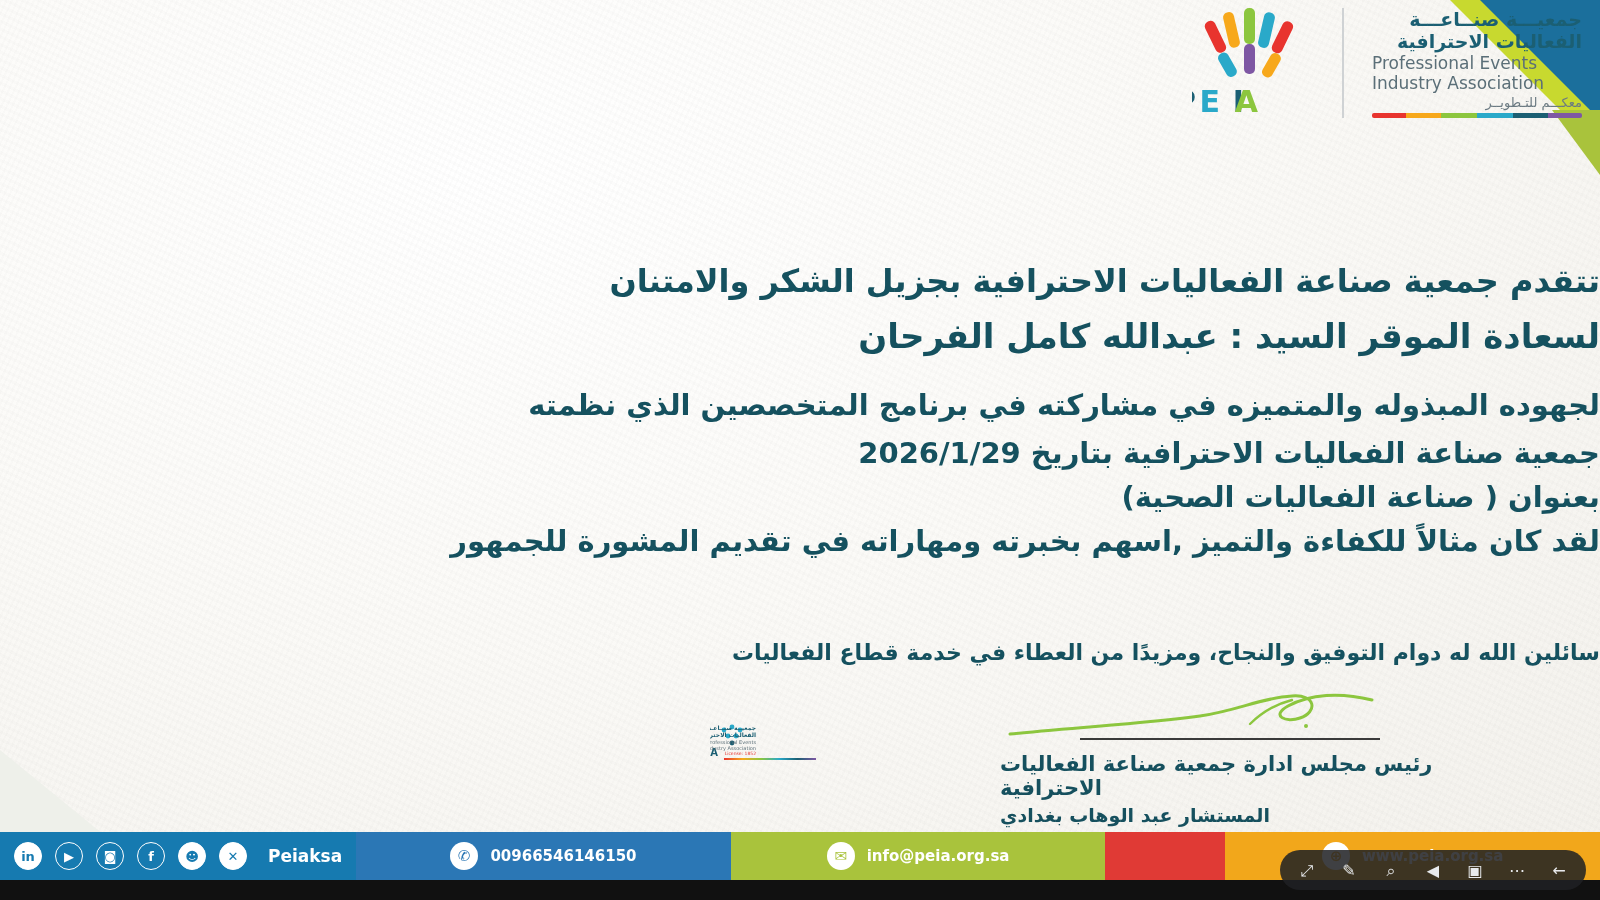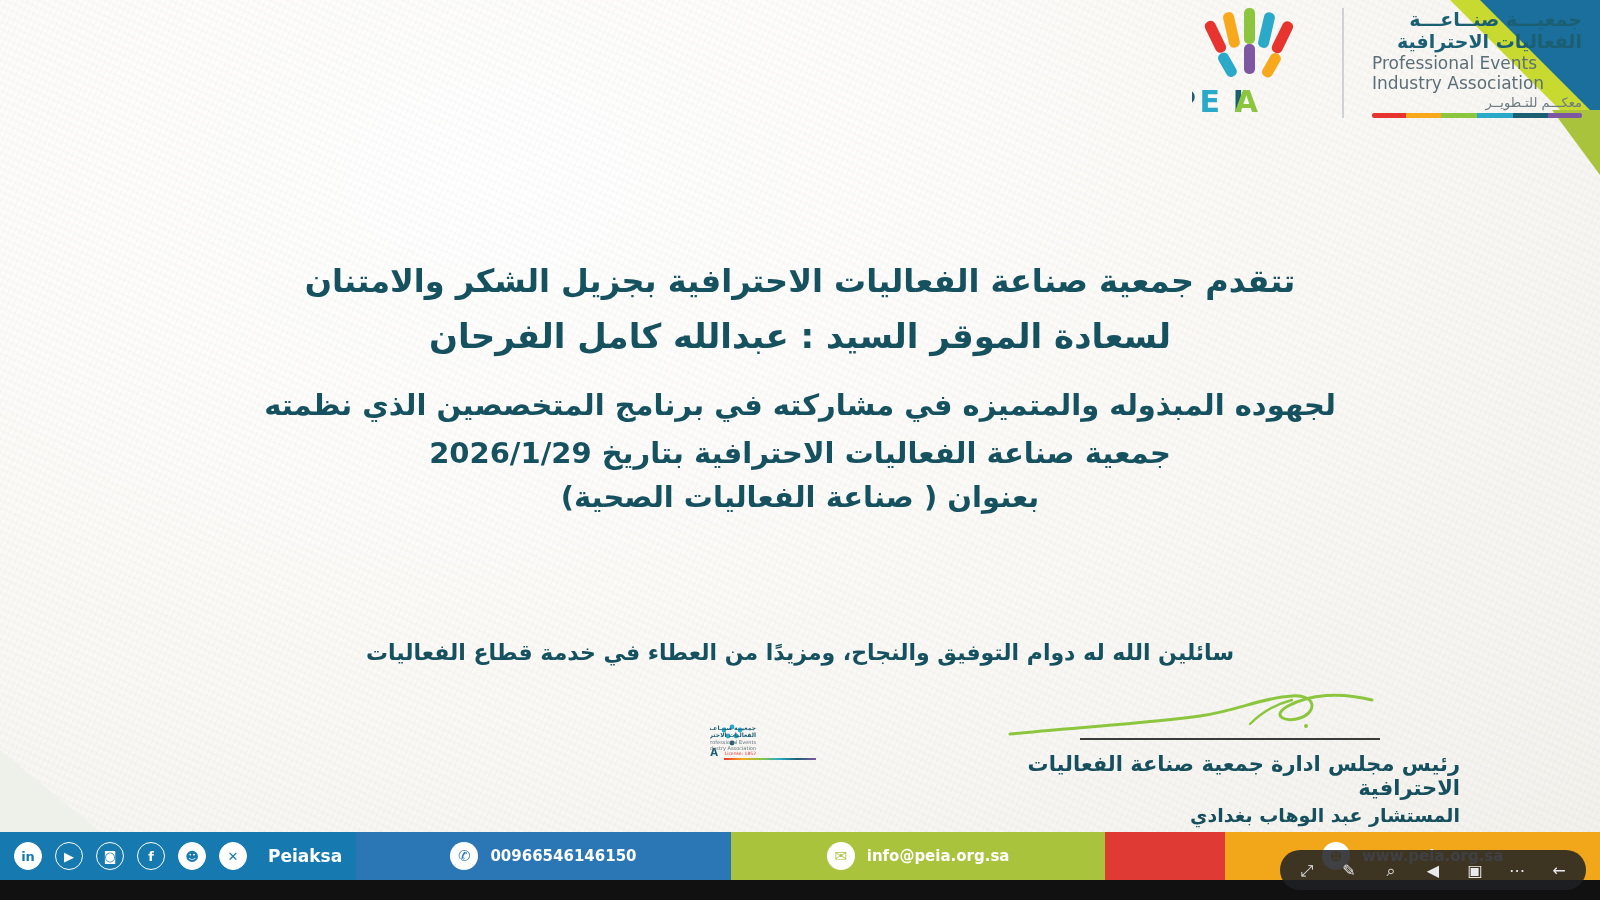--- a/index.html
+++ b/index.html
@@ -117,39 +117,38 @@
     width: 100%;
     text-align: center;
     color: #155263;
     font-size: 84px;
     font-weight: bold;
     letter-spacing: -1px;
   }
   .line {
     position: absolute;
     width: 100%;
-    text-align: center;
     color: #15515f;
   }
   .l-intro   { top: 262px; font-size: 32px; font-weight: bold; }
   .l-name    { top: 316px; font-size: 34px; font-weight: bold; margin-left: 8px; }
   .l-b1      { top: 388px; font-size: 29px; font-weight: bold; }
   .l-b2      { top: 436px; font-size: 29px; font-weight: bold; margin-left: 24px; }
   .l-b3      { top: 480px; font-size: 29px; font-weight: bold; }
   .l-b4      { top: 524px; font-size: 29px; font-weight: bold; }
   .l-b5      { top: 572px; font-size: 29px; font-weight: bold; }
   .l-closing { top: 640px; font-size: 22px; font-weight: bold; }
 
   
   .sign-block {
     position: absolute;
     right: 140px;
     top: 690px;
     width: 460px;
-    text-align: right;
+    text-align: left;
   }
   .sign-scribble {
     height: 48px;
     position: relative;
   }
   .sign-rule {
     height: 2px;
     background: #3a3a3a;
     width: 300px;
     margin: 0 auto 12px auto;
@@ -180,20 +179,21 @@
   }
 
   
   .footer {
     position: absolute;
     left: 0; bottom: 0;
     width: 1600px;
     height: 48px;
     display: flex;
     direction: ltr;
+    justify-content: flex-end;
   }
   .f-seg {
     display: flex;
     align-items: center;
     height: 48px;
     color: #ffffff;
     font-size: 15px;
     font-weight: bold;
   }
   .f-social { background: #167ab0; padding: 0 14px; gap: 13px; }
@@ -297,20 +297,21 @@
         </svg>
       </div>
     </div>
 
 
     <div class="line l-intro">تتقدم جمعية صناعة الفعاليات الاحترافية بجزيل الشكر والامتنان</div>
     <div class="line l-name">لسعادة الموقر السيد : عبدالله كامل الفرحان</div>
     <div class="line l-b1">لجهوده المبذوله والمتميزه في مشاركته  في برنامج المتخصصين     الذي نظمته</div>
     <div class="line l-b2">جمعية صناعة الفعاليات الاحترافية بتاريخ  2026/1/29</div>
     <div class="line l-b3">بعنوان ( صناعة الفعاليات الصحية)</div>
+    <div class="line l-b4">لقد كان مثالاً  للكفاءة والتميز ,اسهم بخبرته ومهاراته في تقديم المشورة للجمهور</div>
     <div class="line l-closing">سائلين الله له دوام التوفيق والنجاح، ومزيدًا من العطاء في خدمة قطاع الفعاليات</div>
 
     <div class="sign-block">
       <div class="sign-scribble">
         <svg width="460" height="48" viewBox="0 0 460 48">
           <path d="M10,44 C90,36 140,34 200,26 C240,20 260,8 292,6 C316,4 318,22 300,28 C286,33 270,26 288,16 C310,4 340,2 372,10" fill="none" stroke="#8cc63e" stroke-width="3" stroke-linecap="round"></path>
           <path d="M250,34 C262,22 276,14 292,10" fill="none" stroke="#8cc63e" stroke-width="2.4" stroke-linecap="round"></path>
           <circle cx="306" cy="36" r="2" fill="#8cc63e"></circle>
         </svg>
       </div>

